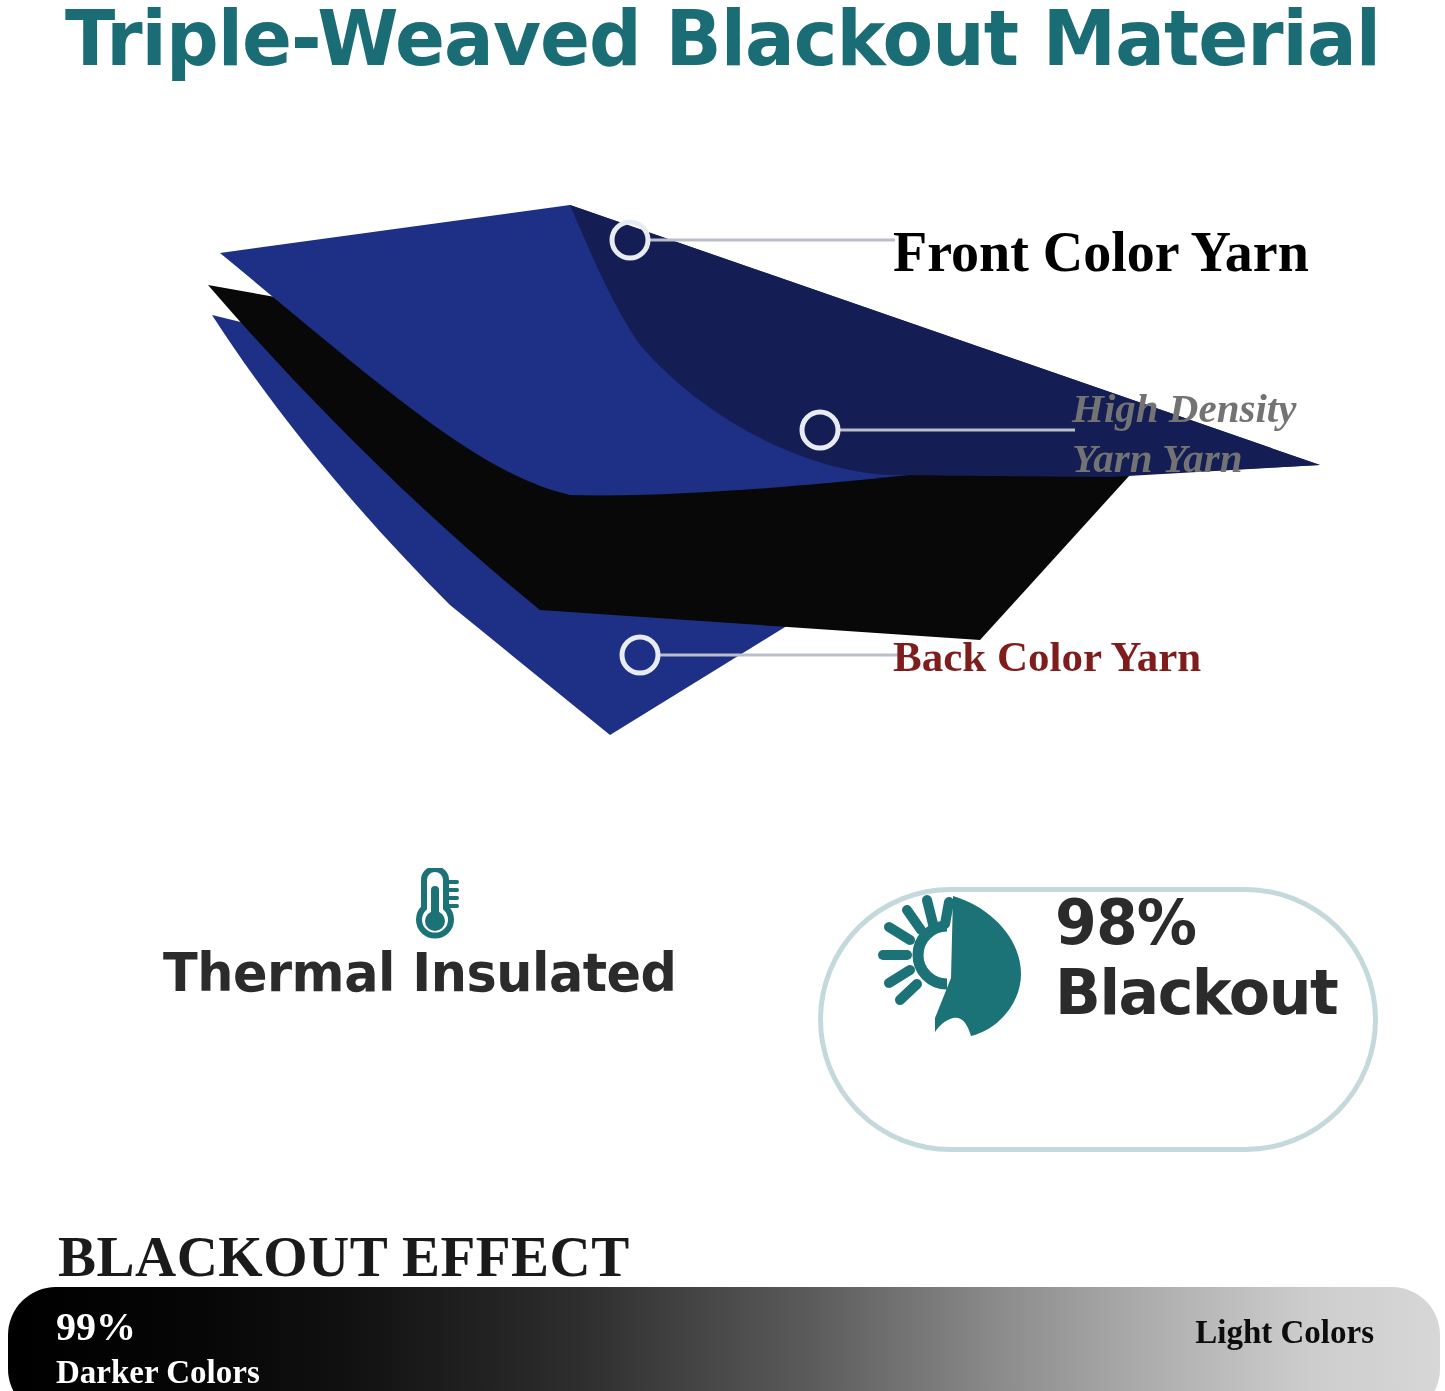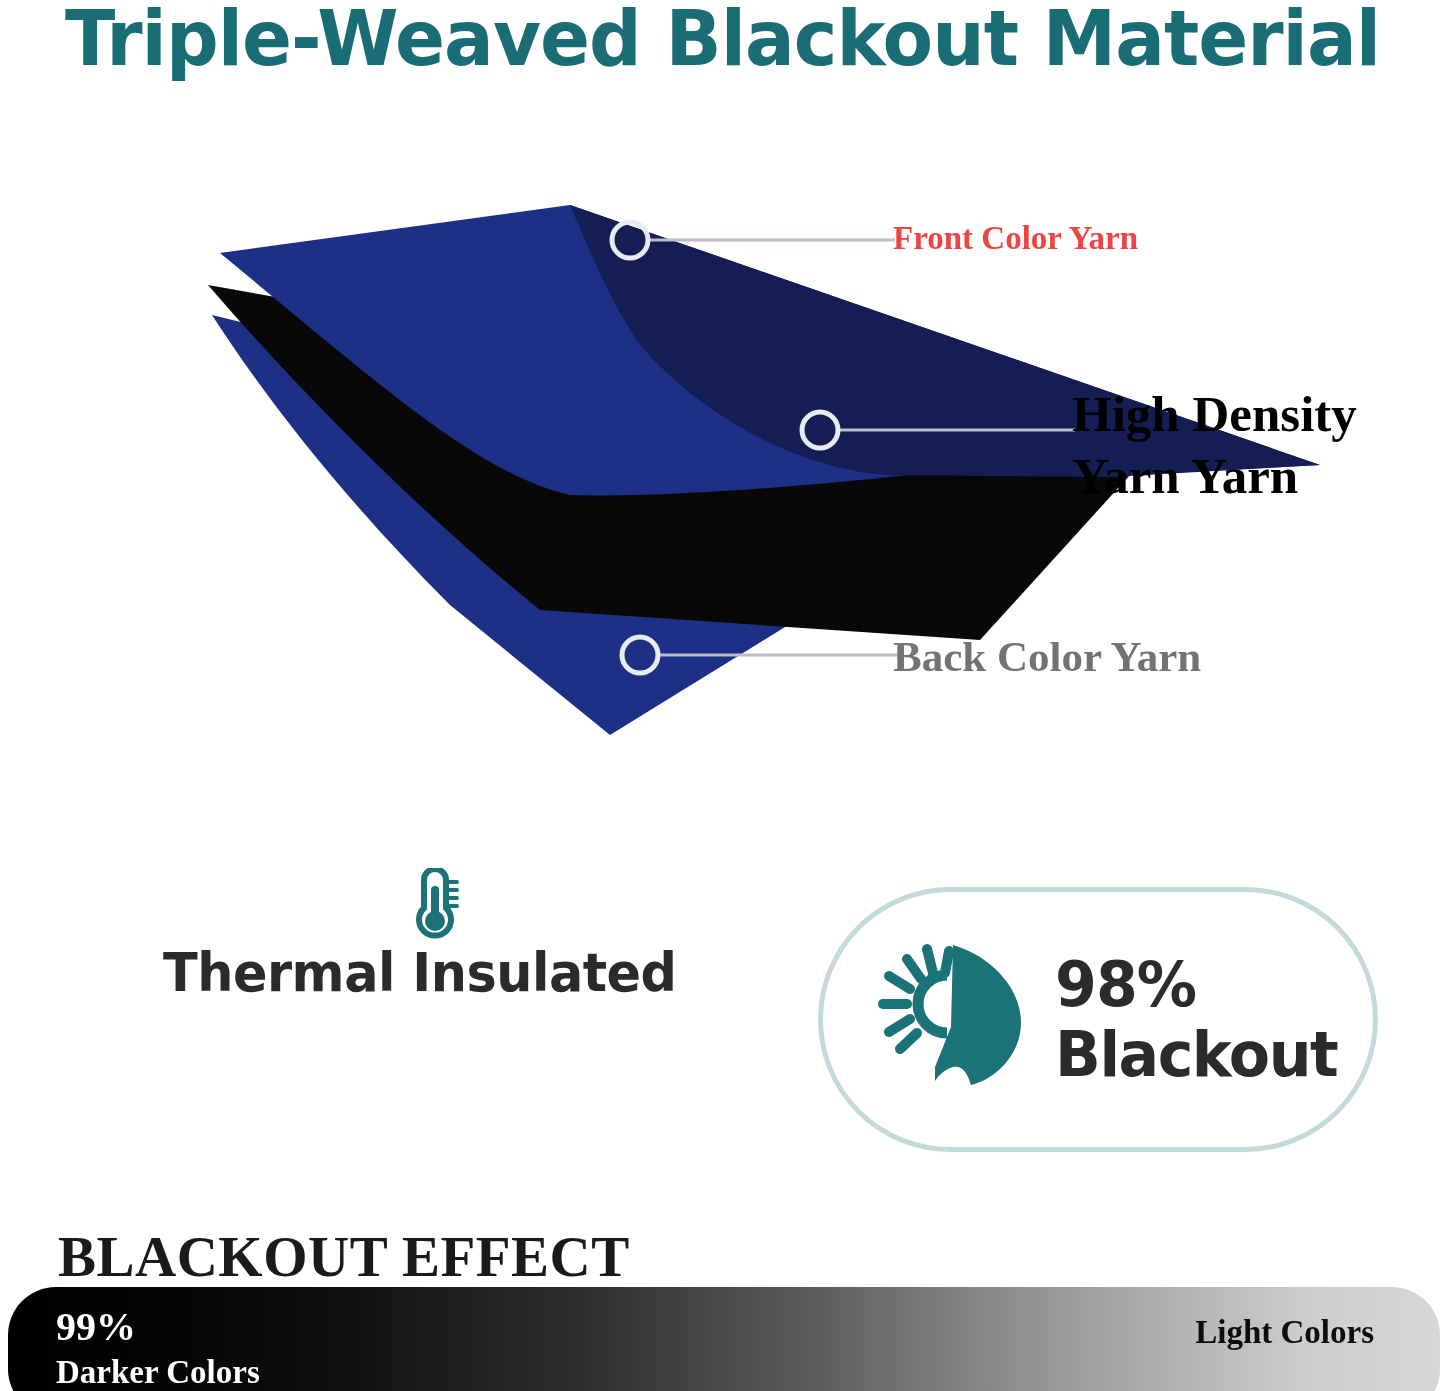--- a/index.html
+++ b/index.html
@@ -45,34 +45,35 @@
   .callout-label {
     position: absolute;
     font-family: "Liberation Serif", serif;
     font-weight: bold;
     white-space: nowrap;
     line-height: 1.22;
   }
   .callout-front {
     left: 893px;
     top: 218px;
-    font-size: 33px;
-    color: #ef4444;
+    font-size: 56px;
+    color: #000000;
   }
   .callout-black {
     left: 1072px;
     top: 383px;
-    font-size: 51px;
-    color: #000000;
+    font-size: 41px;
+    color: #737373;
+    font-style: italic;
   }
   .callout-back {
     left: 893px;
     top: 631px;
     font-size: 43px;
-    color: #737373;
+    color: #7f1d1d;
   }
 
   
   .features {
     position: absolute;
     left: 100px;
     top: 868px;
     width: 660px;
   }
   .feature-row {
@@ -103,21 +104,21 @@
   
   .blackout-badge {
     position: absolute;
     left: 818px;
     top: 887px;
     width: 560px;
     height: 265px;
     border: 5px solid #c4d9db;
     border-radius: 135px;
     display: flex;
-    align-items: center;
+    align-items: flex-start;
     box-sizing: border-box;
     background: #ffffff;
   }
   .badge-icon {
     width: 210px;
     min-width: 210px;
     display: flex;
     align-items: center;
     justify-content: center;
     color: #1b7378;

